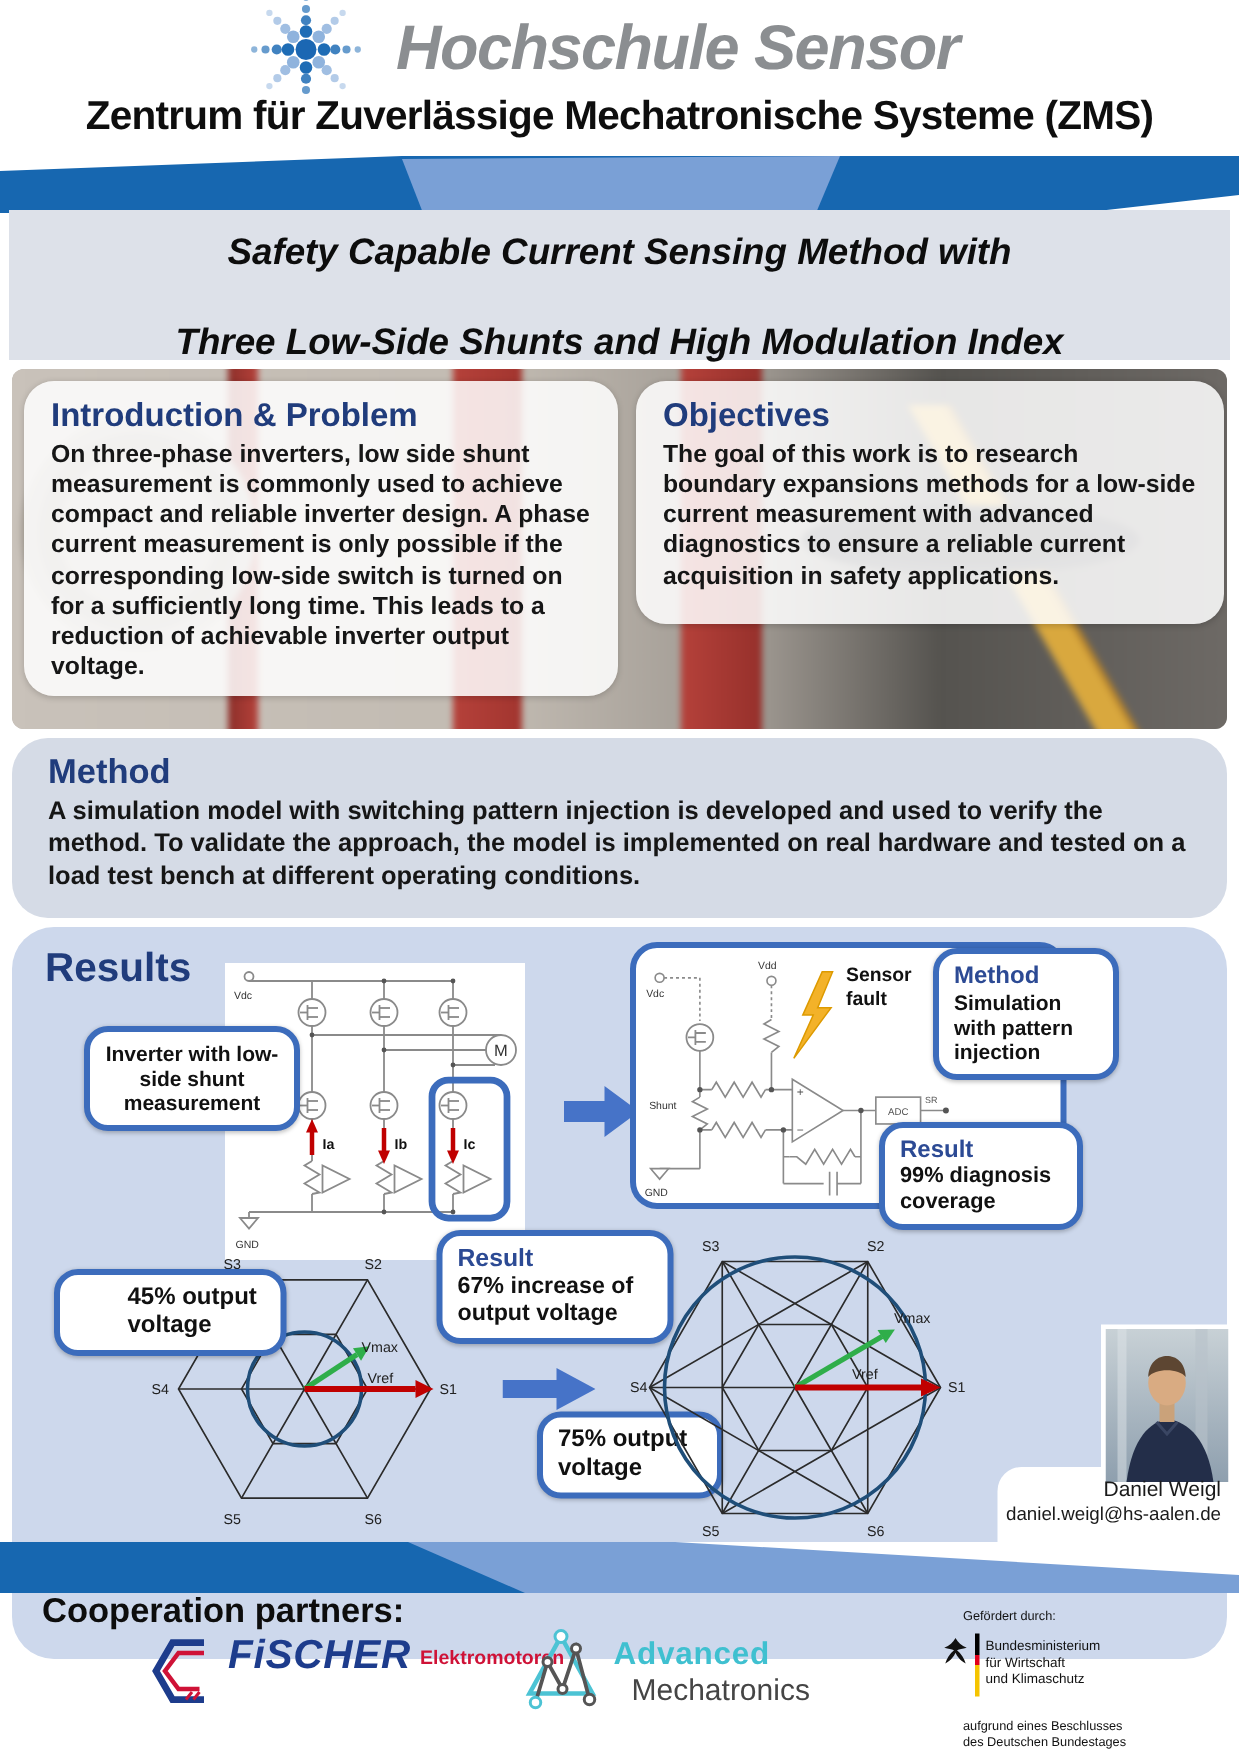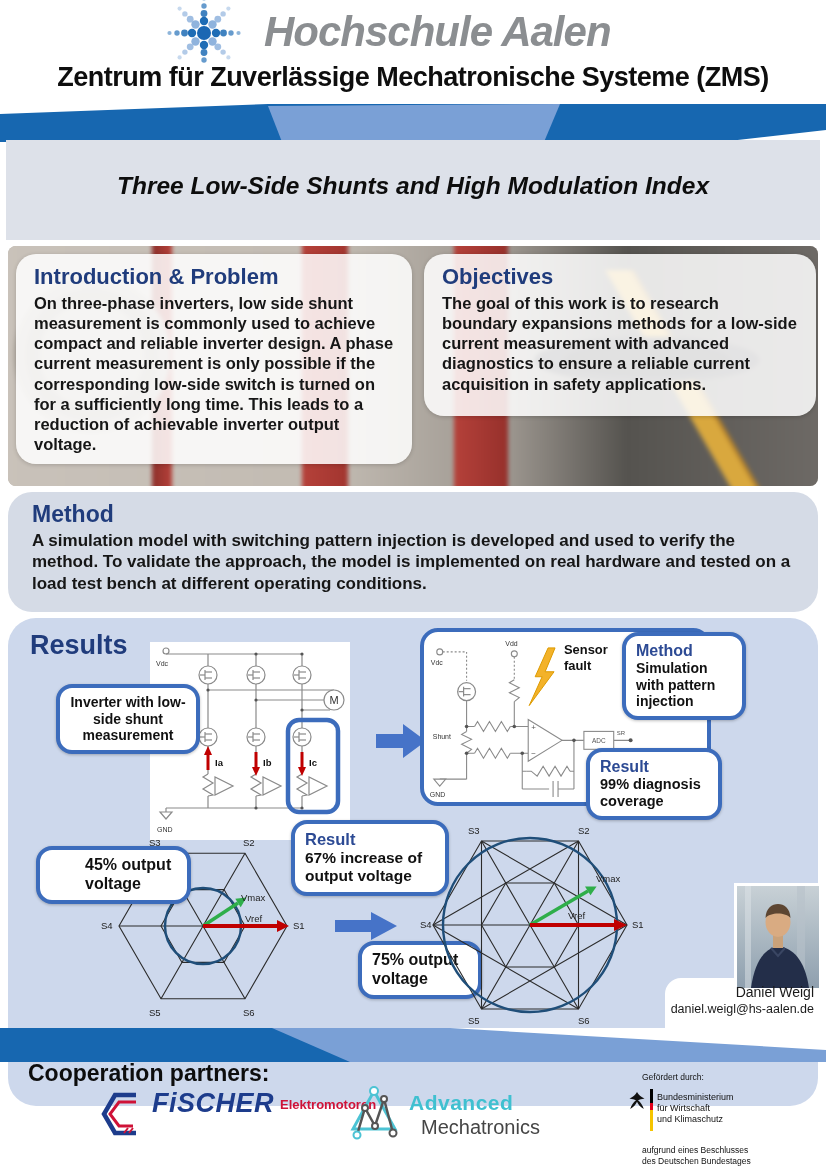--- a/index.html
+++ b/index.html
@@ -103,31 +103,32 @@
     <circle cx="31.6" cy="57.4" r="2.1" fill="#8fb3dd" opacity="0.5"></circle>
     <circle cx="56.0" cy="45.0" r="4.2" fill="#1e6cb5" opacity="1"></circle>
     <circle cx="56.0" cy="52.5" r="3.4" fill="#1e6cb5" opacity="0.85"></circle>
     <circle cx="56.0" cy="60.0" r="2.7" fill="#1e6cb5" opacity="0.68"></circle>
     <circle cx="56.0" cy="67.5" r="2.1" fill="#1e6cb5" opacity="0.5"></circle>
     <circle cx="64.5" cy="41.5" r="4.2" fill="#8fb3dd" opacity="1"></circle>
     <circle cx="69.8" cy="46.8" r="3.4" fill="#8fb3dd" opacity="0.85"></circle>
     <circle cx="75.1" cy="52.1" r="2.7" fill="#8fb3dd" opacity="0.68"></circle>
     <circle cx="80.4" cy="57.4" r="2.1" fill="#8fb3dd" opacity="0.5"></circle>
   </svg>
-<div class="brand-name">Hochschule Aalen</div>
+<div class="brand-name">Hochschule Sensor</div>
 <div class="subtitle">Zentrum für Zuverlässige Mechatronische Systeme (ZMS)</div>
 
 <svg class="abs" style="left:0;top:104px;" width="826" height="38" viewBox="0 0 826 38">
   <rect x="0" y="0" width="826" height="38" fill="#1767b0"></rect>
   <polygon points="268,2 560,0 544,38 282,38" fill="#7aa0d6"></polygon>
   <polygon points="0,0 268,0 0,10" fill="#ffffff"></polygon>
   <polygon points="720,38 826,38 826,26" fill="#ffffff"></polygon>
 </svg>
 
 <div class="title-box">
+  <div class="title-l1">Safety Capable Current Sensing Method with</div>
   <div class="title-l2">Three Low-Side Shunts and High Modulation Index</div>
 </div>
 
 <div class="photo-section">
   <div class="photo-fake"></div>
   <div class="glass-card" style="left:8px;top:8px;width:360px;height:auto;">
     <div class="card-h">Introduction &amp; Problem</div>
     <div class="card-b">On three-phase inverters, low side shunt measurement is commonly used to achieve compact and reliable inverter design. A phase current measurement is only possible if the corresponding low-side switch is turned on for a sufficiently long time. This leads to a reduction of achievable inverter output voltage.</div>
   </div>
   <div class="glass-card" style="left:416px;top:8px;width:356px;height:142px;">

